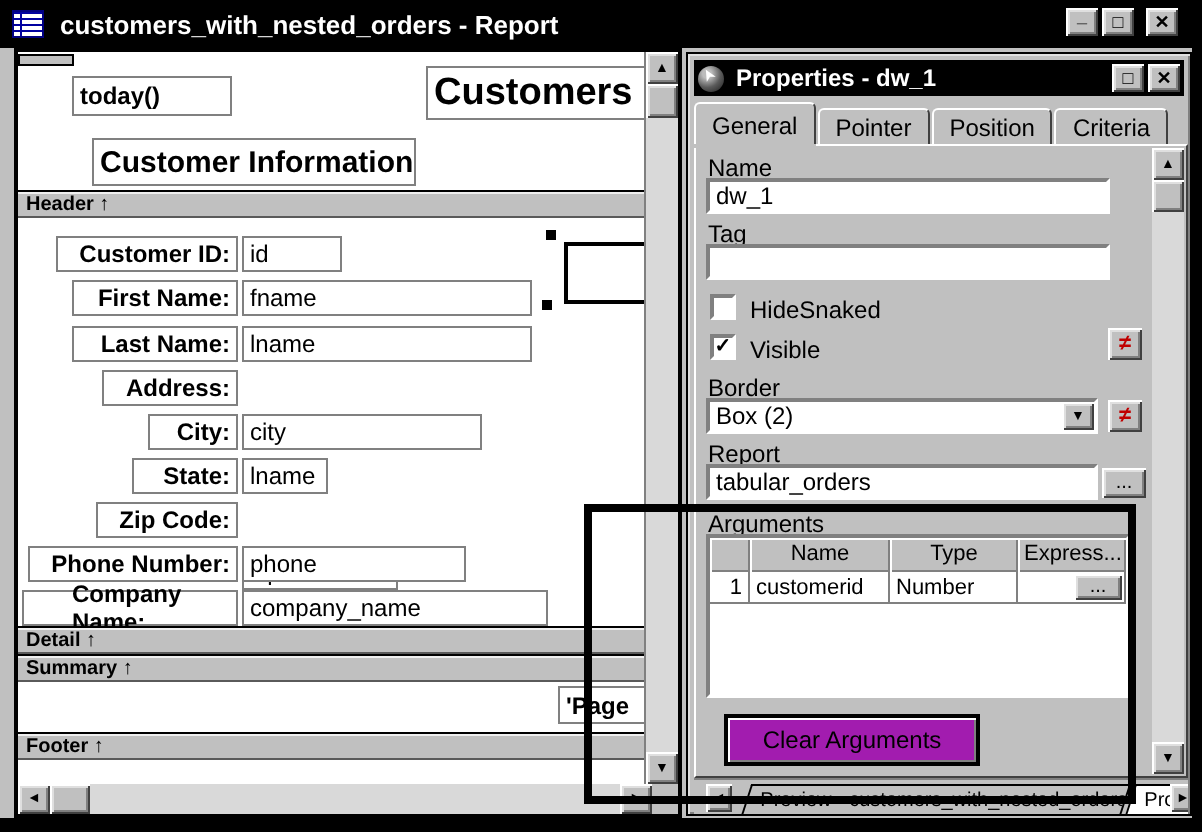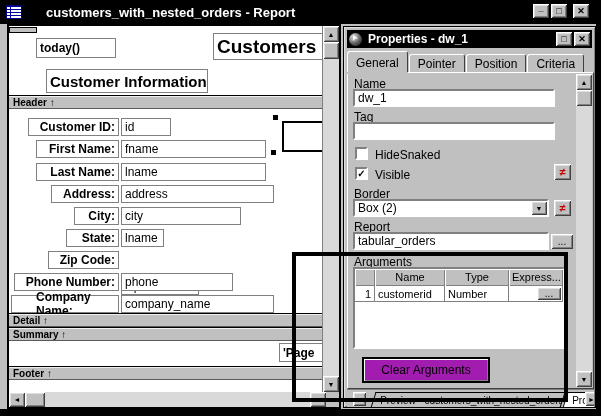--- a/index.html
+++ b/index.html
@@ -6,21 +6,21 @@
   html,body { width:601px; height:416px; }
   body { font-family:"Liberation Sans", sans-serif; background:#000; position:relative; overflow:hidden; }
   .screen { position:absolute; left:0; top:0; width:601px; height:416px; background:#000; }
   .main { position:absolute; left:0; top:0; width:596px; height:409px; background:#c0c0c0; }
 
   
   .titlebar { position:absolute; left:0; top:0; width:596px; height:24px; background:#000; display:flex; align-items:center; }
   .app-icon { width:16px; height:14px; margin-left:6px; background:#fff; border:1px solid #000080;
     background-image:repeating-linear-gradient(180deg,#0000a0 0 1px,transparent 1px 3px); position:relative; }
   .app-icon::after{ content:""; position:absolute; left:3px; top:0; bottom:0; width:1px; background:#0000a0;}
-  .titlebar .ttext { color:#fff; font-size:13px; font-weight:bold; margin-left:24px; letter-spacing:0; }
+  .titlebar .ttext { color:#fff; font-size:13px; font-weight:bold; margin-left:8px; letter-spacing:0; }
   .winbtns { position:absolute; right:7px; top:4px; display:flex; }
   .wbtn { width:16px; height:14px; background:#c0c0c0; margin-left:2px; font-size:9px; font-weight:bold;
     display:flex; align-items:center; justify-content:center; color:#000;
     box-shadow: inset 1px 1px 0 #fff, inset -1px -1px 0 #404040, inset 2px 2px 0 #dfdfdf, inset -2px -2px 0 #808080; }
   .wbtn.minb span{ transform:translateY(-3px); }
   .wbtn.closeb { margin-left:6px; }
 
   
   .report-frame { position:absolute; left:7px; top:24px; width:334px; height:385px; border:2px solid #000; background:#c0c0c0; }
   .surface { position:absolute; left:0; top:0; width:313px; height:366px; background:#fff; overflow:hidden; }
@@ -133,21 +133,20 @@
       <div class="dbox lab" style="right:203px; top:92px;  width:91px;  height:18px;">Customer ID:</div>
       <div class="dbox val" style="left:112px; top:92px;  width:50px;  height:18px;text-align:right;">id</div>
 
       <div class="dbox lab" style="right:203px; top:114px; width:83px;  height:18px;">First Name:</div>
       <div class="dbox val" style="left:112px; top:114px; width:145px; height:18px;">fname</div>
 
       <div class="dbox lab" style="right:203px; top:137px; width:83px;  height:18px;">Last Name:</div>
       <div class="dbox val" style="left:112px; top:137px; width:145px; height:18px;">lname</div>
 
       <div class="dbox lab" style="right:203px; top:159px; width:68px;  height:18px;">Address:</div>
-      <div class="dbox val" style="left:112px; top:159px; width:153px; height:18px;">address</div>
 
       <div class="dbox lab" style="right:203px; top:181px; width:45px;  height:18px;">City:</div>
       <div class="dbox val" style="left:112px; top:181px; width:120px; height:18px;">city</div>
 
       <div class="dbox lab" style="right:203px; top:203px; width:53px;  height:18px;">State:</div>
       <div class="dbox val" style="left:112px; top:203px; width:43px;  height:18px;">lname</div>
 
       <div class="dbox lab" style="right:203px; top:225px; width:71px;  height:18px;">Zip Code:</div>
       <div class="dbox val" style="left:112px; top:225px; width:78px;  height:18px;margin-top:26px;">zip</div>
 

